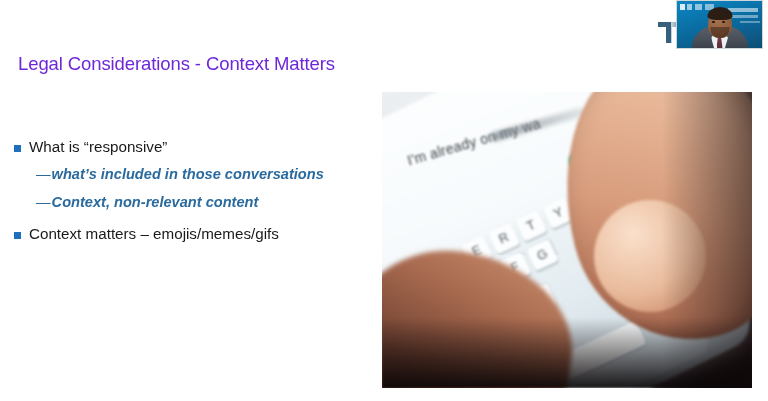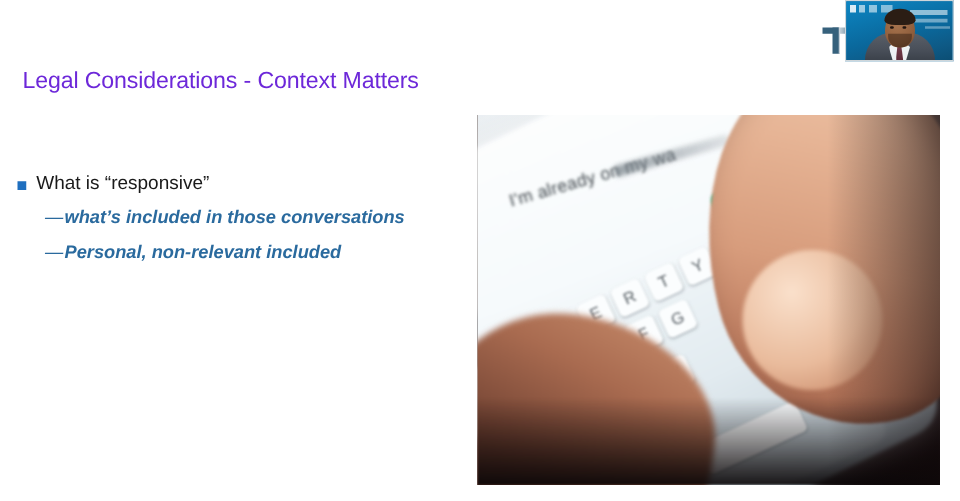--- a/index.html
+++ b/index.html
@@ -357,23 +357,27 @@
     </div>
 
 
     <div class="bullet-row lvl2">
       <span class="dash-marker">—</span>
       <span class="sub-text">what’s included in those conversations</span>
     </div>
 
     <div class="bullet-row lvl2">
       <span class="dash-marker">—</span>
-      <span class="sub-text">Personal, non-relevant included</span>
-    </div>
-
+      <span class="sub-text">Context, non-relevant content</span>
+    </div>
+
+    <div class="bullet-row lvl1 gap-before">
+      <span class="sq-marker"></span>
+      <span class="bullet-text">Context matters – emojis/memes/gifs</span>
+    </div>
 
 
   </div>
 
   <div id="slide-photo">
     <div class="ph-layer ph-bg"></div>
     <div class="ph-layer ph-phone-edge"></div>
     <div class="ph-layer ph-phone"></div>
 
     <div class="ph-layer ph-msg">I'm already on my wa</div>

